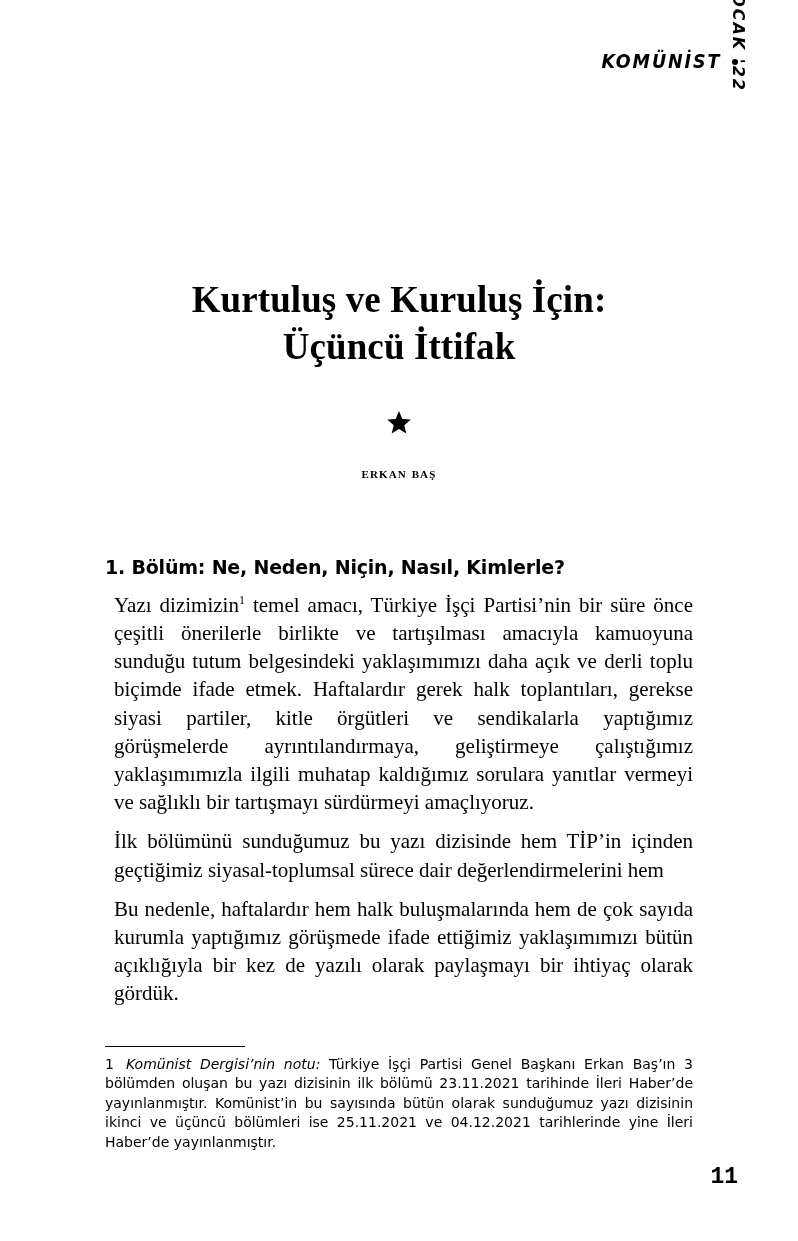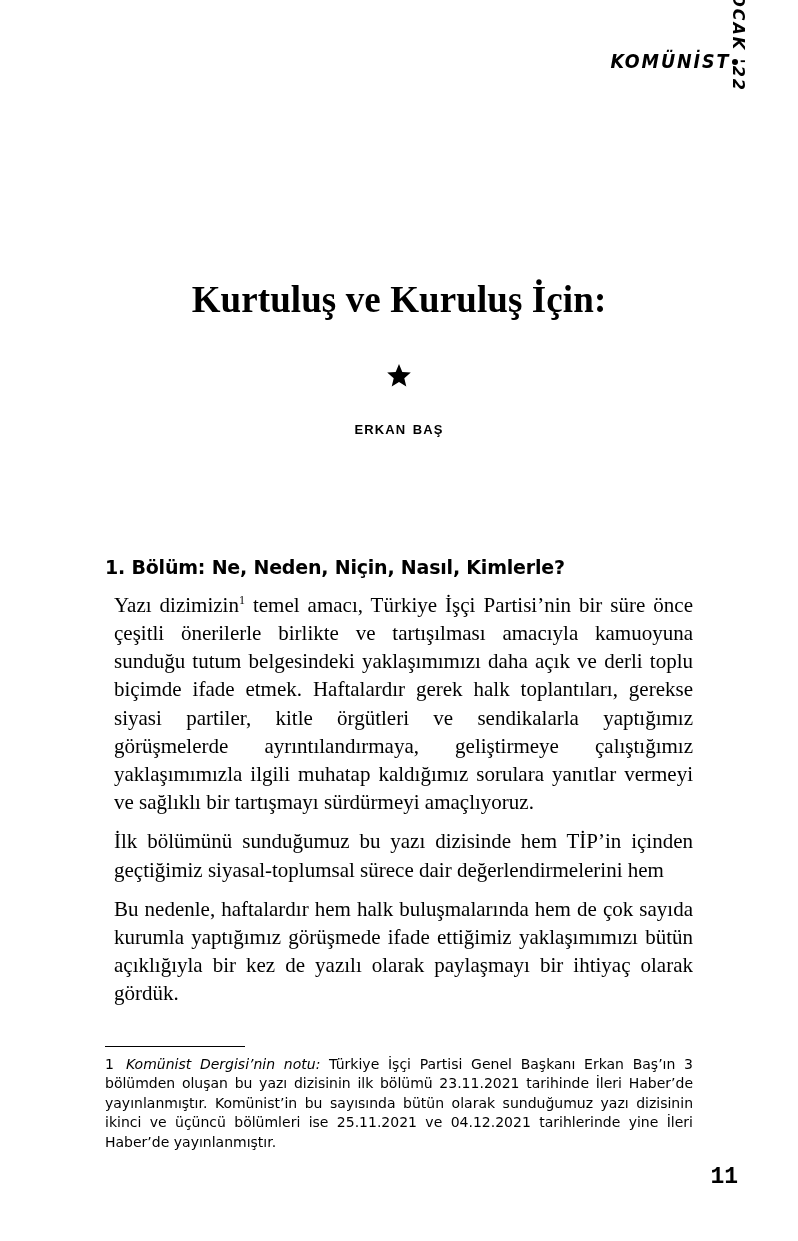--- a/index.html
+++ b/index.html
@@ -16,21 +16,21 @@
     overflow: hidden;
   }
 
   
   .running-head {
     position: absolute;
     top: 52px;
     right: 60px;
     display: flex;
     align-items: flex-start;
-    gap: 2px;
+    gap: 11px;
   }
   .masthead {
     font-family: "DejaVu Sans", sans-serif;
     font-weight: 700;
     font-style: italic;
     font-size: 19px;
     letter-spacing: 2.1px;
     line-height: 1;
     transform: scaleX(0.92);
     transform-origin: right top;
@@ -76,23 +76,23 @@
     margin: 0;
   }
   .star-ornament {
     margin-top: 34px;
     line-height: 1;
     font-size: 30px;
   }
   .star-ornament svg { display: inline-block; vertical-align: middle; }
   .byline {
     margin-top: 30px;
-    font-family: Liberation Sans, sans-serif;
+    font-family: Liberation Serif, serif;
     font-weight: 700;
-    font-size: 19px;
+    font-size: 15px;
     letter-spacing: 1.1px;
     font-variant: small-caps;
     text-transform: lowercase;
   }
 
   
   .content {
     position: absolute;
     top: 556px;
     left: 105px;
@@ -162,20 +162,21 @@
 
 <div class="running-head">
   <span class="masthead">KOMÜNİST</span>
   <span class="head-dot"></span>
 </div>
 <div class="issue-date">OCAK '22</div>
 
 <div class="title-block">
   <h1 class="doc-title">
     <span>Kurtuluş ve Kuruluş İçin:</span><br>
+    <span>Üçüncü İttifak</span>
   </h1>
   <div class="star-ornament">
     <svg width="24" height="23" viewBox="0 0 24 23" aria-hidden="true">
       <polygon fill="#000000" points="12,0 15.3,7.9 23.8,8.6 17.3,14.2 19.3,22.5 12,18 4.7,22.5 6.7,14.2 0.2,8.6 8.7,7.9"></polygon>
     </svg>
   </div>
   <div class="byline">Erkan Baş</div>
 </div>
 
 <div class="content">

